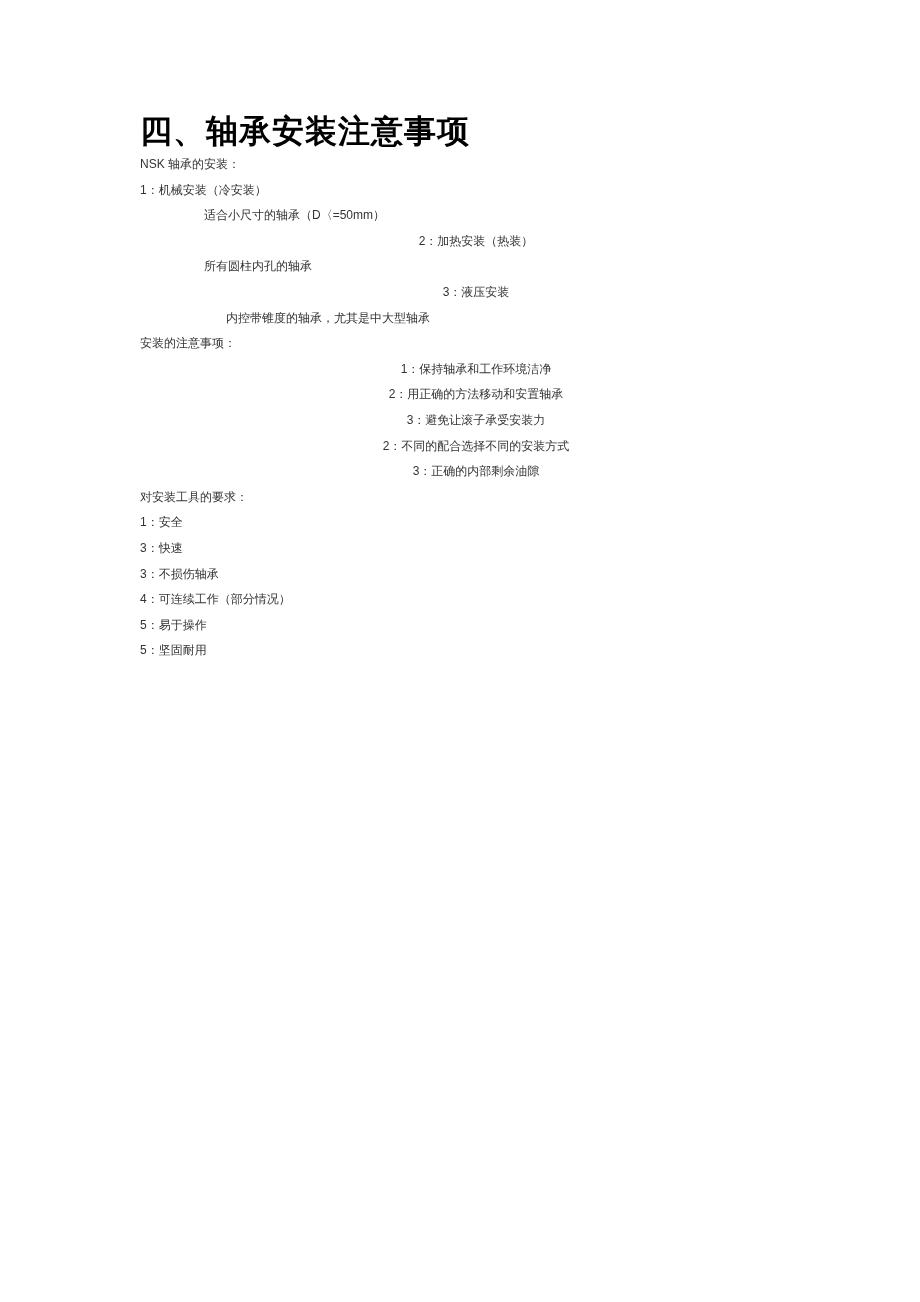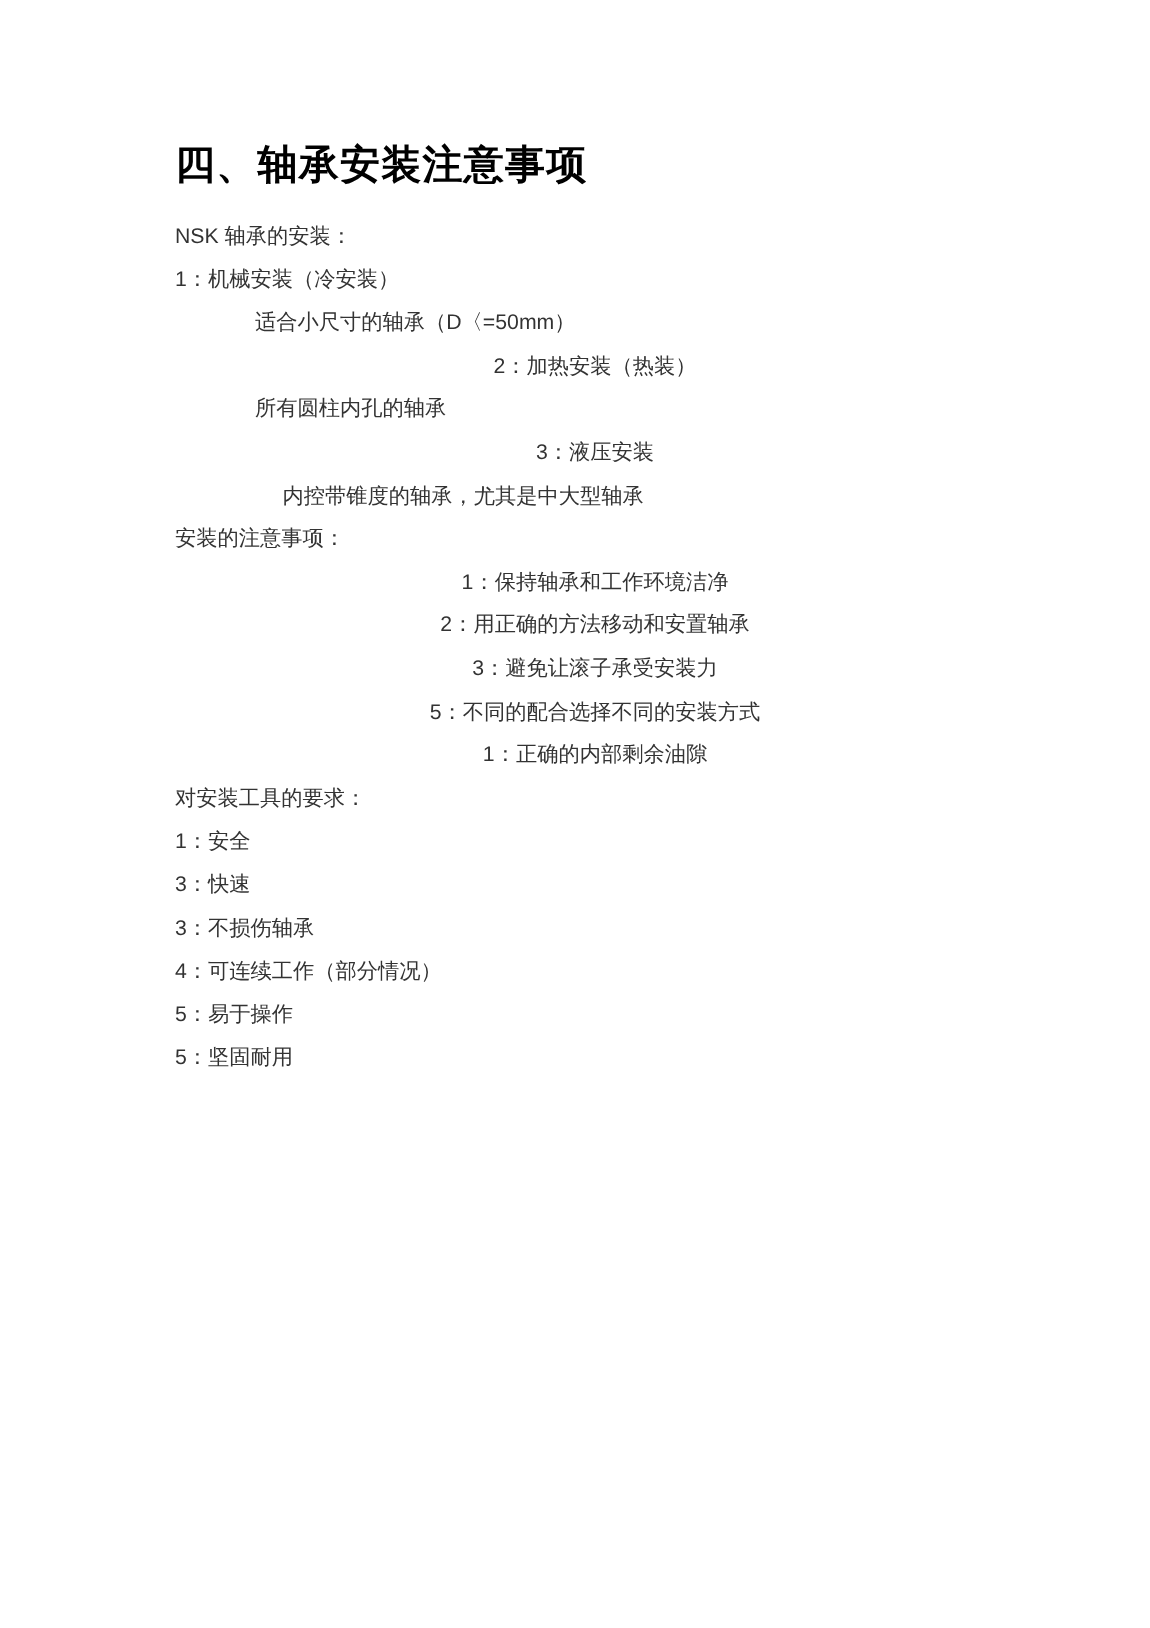--- a/index.html
+++ b/index.html
@@ -12,25 +12,24 @@
       height: 1302px;
       background: #ffffff;
       font-family: "Microsoft YaHei", "SimSun", Arial, sans-serif;
       color: #333333;
       padding: 110px 140px 0 140px;
     }
     .title {
       font-size: 32px;
       font-weight: bold;
       color: #000000;
-      margin-bottom: 20px;
       letter-spacing: 1px;
     }
     .line {
-      font-size: 17px;
+      font-size: 12px;
       line-height: 1.8;
       color: #333333;
       margin-bottom: 4px;
     }
     .indent-0 {
       padding-left: 0px;
     }
     .indent-1 {
       padding-left: 32px;
       text-align: center;
@@ -57,22 +56,22 @@
 <div class="line indent-2">所有圆柱内孔的轴承</div>
 
 <div class="line indent-1">3：液压安装</div>
 <div class="line indent-3">内控带锥度的轴承，尤其是中大型轴承</div>
 
 <div class="line indent-0">安装的注意事项：</div>
 
 <div class="line indent-1">1：保持轴承和工作环境洁净</div>
 <div class="line indent-1">2：用正确的方法移动和安置轴承</div>
 <div class="line indent-1">3：避免让滚子承受安装力</div>
-<div class="line indent-1">5：不同的配合选择不同的安装方式</div>
-<div class="line indent-1">1：正确的内部剩余油隙</div>
+<div class="line indent-1">2：不同的配合选择不同的安装方式</div>
+<div class="line indent-1">3：正确的内部剩余油隙</div>
 
 <div class="line indent-0">对安装工具的要求：</div>
 
 <div class="line indent-0">1：安全</div>
 <div class="line indent-0">3：快速</div>
 <div class="line indent-0">3：不损伤轴承</div>
 <div class="line indent-0">4：可连续工作（部分情况）</div>
 <div class="line indent-0">5：易于操作</div>
 <div class="line indent-0">5：坚固耐用</div>
 

